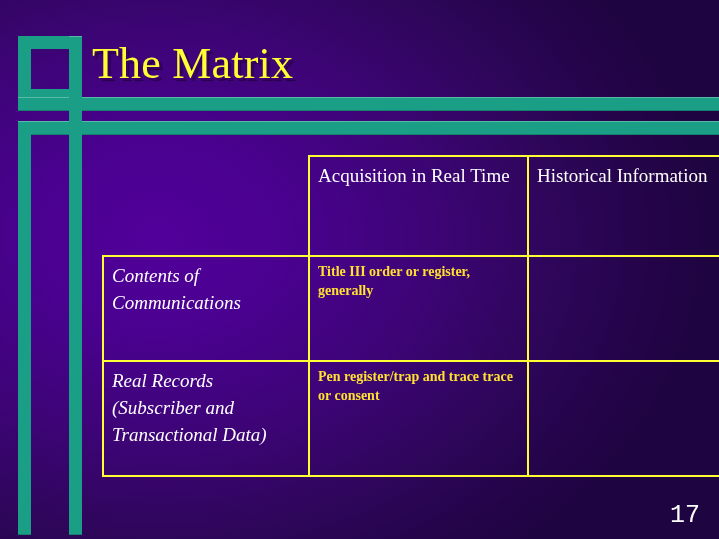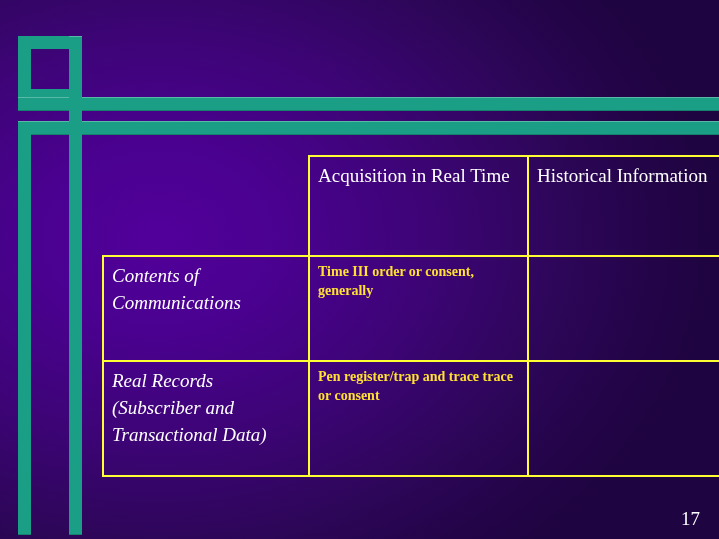--- a/index.html
+++ b/index.html
@@ -91,54 +91,56 @@
     font-size: 14px;
     line-height: 1.33;
   }
 
   
   #page-number {
     position: absolute;
     right: 19px;
     bottom: 11px;
     color: #ffffff;
-    font-size: 19px;
+    font-size: 25px;
     line-height: 1;
+    font-family: Liberation Mono, monospace;
   }
 </style>
 </head>
 <body>
 
 <div id="slide">
 
   <div id="deco-square"></div>
   <div class="teal" id="deco-hbar-1"></div>
   <div class="teal" id="deco-hbar-2"></div>
   <div class="teal" id="deco-vbar-1"></div>
   <div class="teal" id="deco-vbar-2"></div>
 
+  <div id="title">The Matrix</div>
 
   <table id="matrix">
     <tbody>
       <tr class="row-head">
         <td class="col-rowlabel blank-corner"></td>
         <td class="col-realtime">
           <div class="hdr-text">Acquisition in Real Time</div>
         </td>
         <td class="col-historic">
           <div class="hdr-text">Historical Information</div>
         </td>
       </tr>
 
       <tr class="row-one">
         <td class="col-rowlabel">
           <div class="rowlbl-text">Contents of Communications</div>
         </td>
         <td class="col-realtime">
-          <div class="cell-text">Time III order or consent, generally</div>
+          <div class="cell-text">Title III order or register, generally</div>
         </td>
         <td class="col-historic">
           <div class="cell-text"></div>
         </td>
       </tr>
 
       <tr class="row-two">
         <td class="col-rowlabel">
           <div class="rowlbl-text">Real Records (Subscriber and Transactional Data)</div>
         </td>

